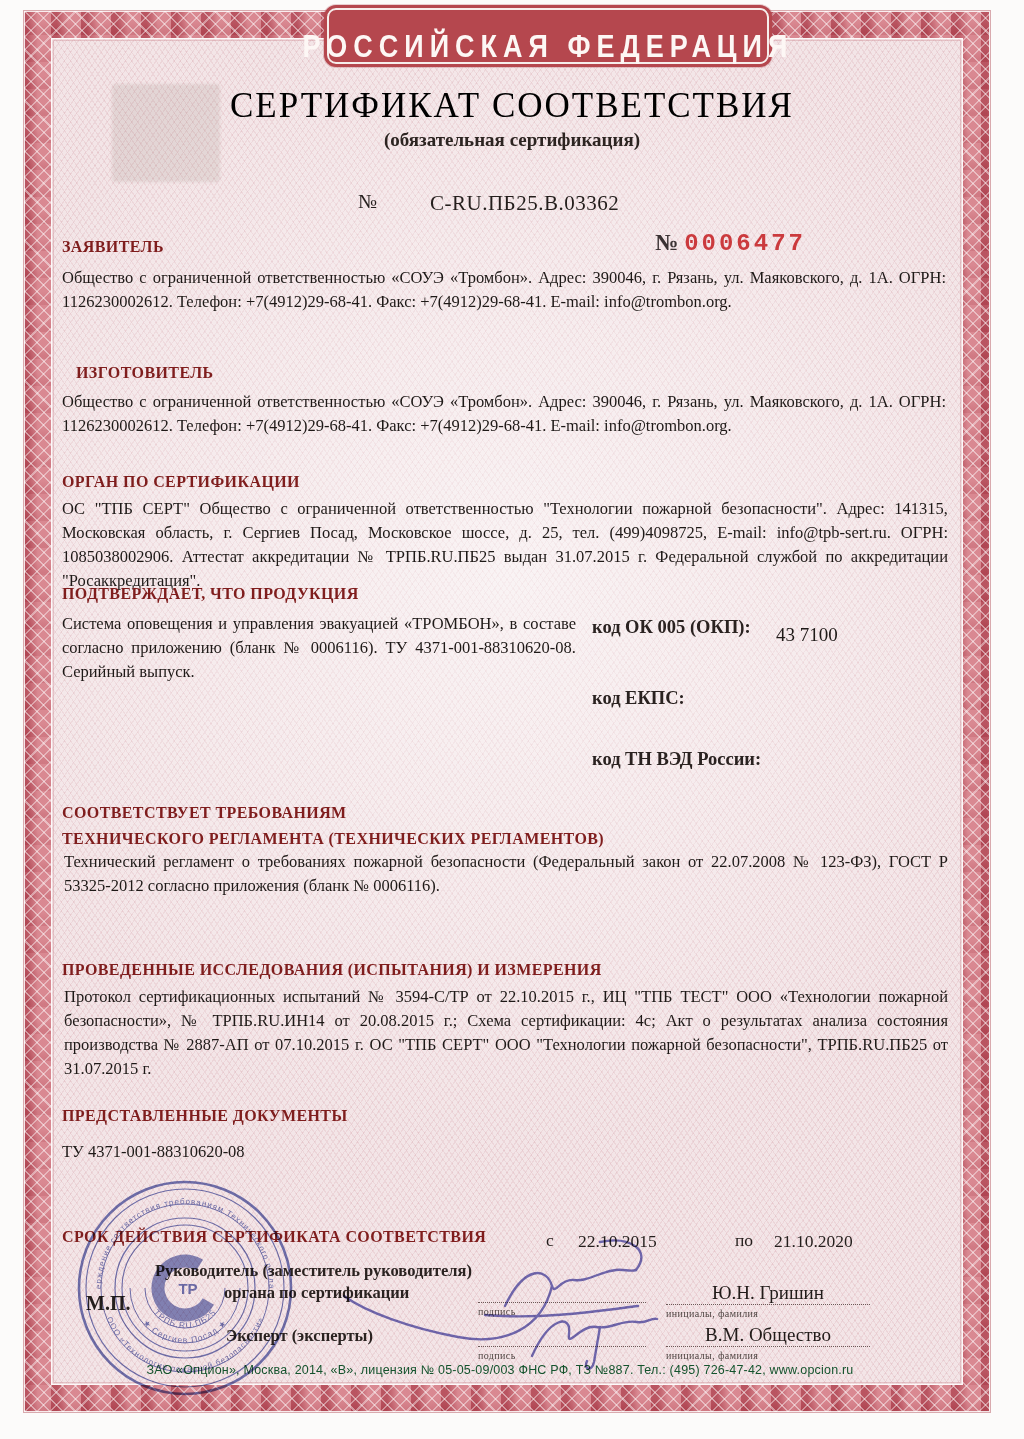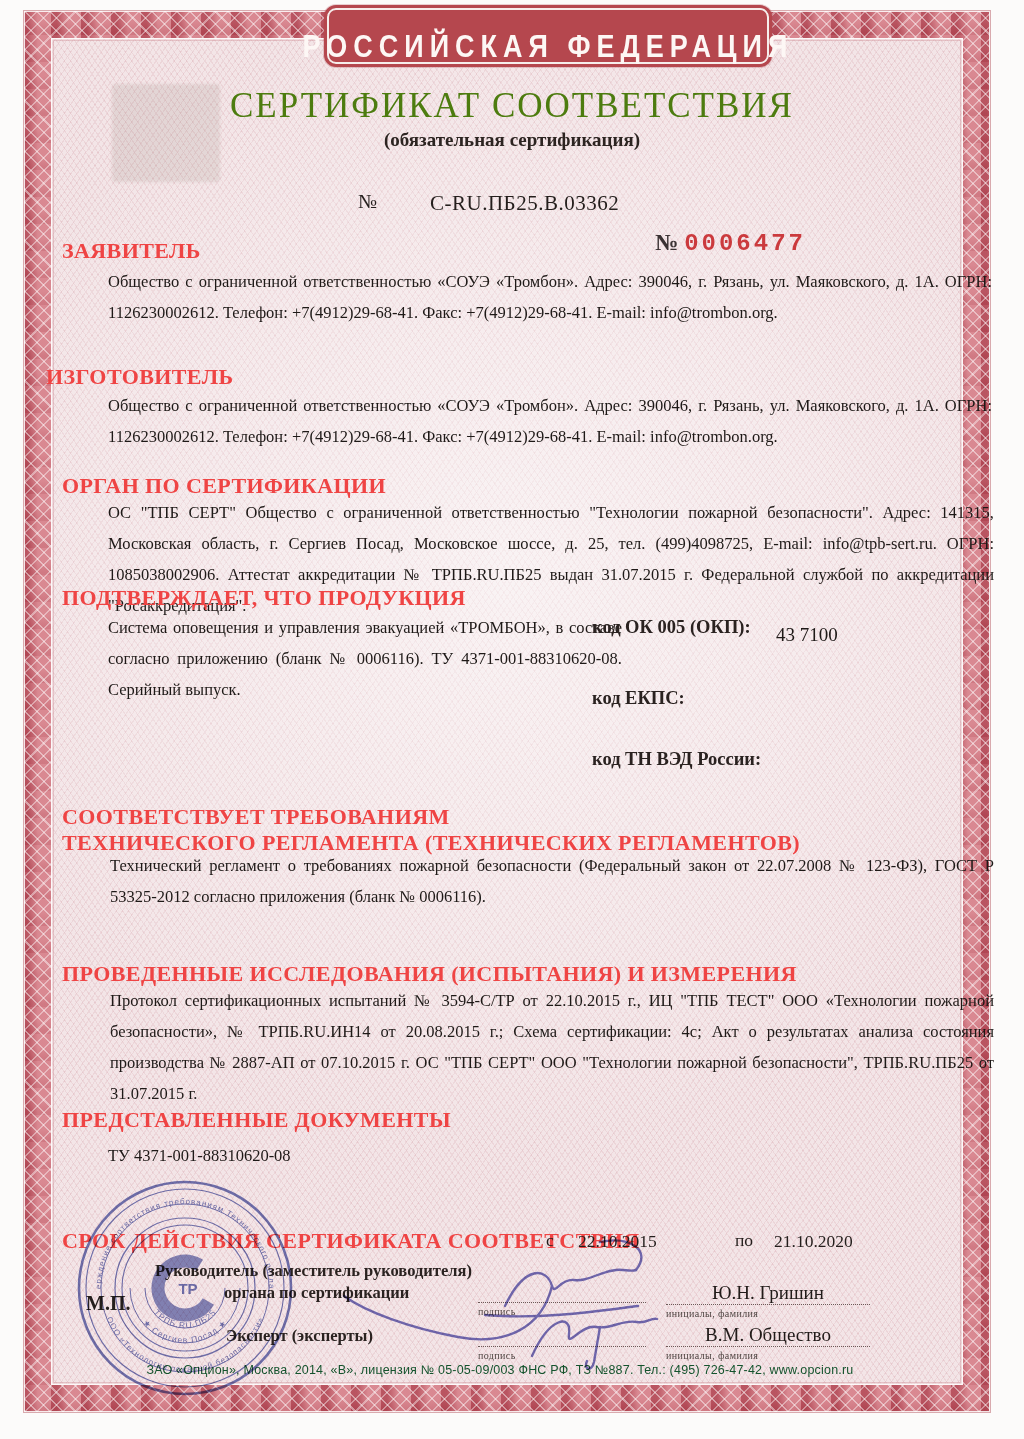--- a/index.html
+++ b/index.html
@@ -41,39 +41,39 @@
     box-shadow:0 0 0 4px rgba(176,70,82,.25);
     margin-left:44px;
   }
   .banner span{
     color:#fdf7f5;font-family:"Liberation Sans","DejaVu Sans",sans-serif;
     font-weight:bold;font-size:27px;letter-spacing:6px;transform:scaleY(1.18);
     white-space:nowrap;
   }
   .title{
     position:absolute;left:0;top:86px;width:100%;text-align:center;
-    font-size:35px;letter-spacing:2px;color:#4d7c0f;
+    font-size:35px;letter-spacing:2px;color:#000000;
   }
   .subtitle{
     position:absolute;left:0;top:129px;width:100%;text-align:center;
     font-size:19px;font-weight:bold;color:#2c2421;
   }
   .certno-label{position:absolute;left:358px;top:190px;font-size:20px;}
   .certno-value{position:absolute;left:430px;top:191px;width:300px;text-align:left;font-size:21px;letter-spacing:.5px;}
   .formno{
     position:absolute;left:655px;top:230px;font-size:23px;white-space:nowrap;
   }
   .formno .num-sign{color:#3a3233;font-weight:bold;margin-right:6px;}
   .formno .digits{
     font-family:"Liberation Mono","DejaVu Sans Mono",monospace;
     font-weight:bold;color:#cb3a3d;letter-spacing:3px;font-size:24px;
   }
   
-  .h{position:absolute;font-weight:bold;font-size:22px;letter-spacing:.4px;color:#ef4444;white-space:nowrap;}
-  .p{position:absolute;font-size:16.5px;line-height:31px;text-align:justify;color:#1e1917;margin-left:46px;}
+  .h{position:absolute;font-weight:bold;font-size:16px;letter-spacing:.4px;color:#7f1d1d;white-space:nowrap;}
+  .p{position:absolute;font-size:16.5px;line-height:24px;text-align:justify;color:#1e1917;}
   .code-label{position:absolute;font-weight:bold;font-size:18.5px;color:#2a2220;white-space:nowrap;}
   .code-value{position:absolute;font-size:19px;color:#1e1917;white-space:nowrap;}
   .validity{position:absolute;font-size:17.5px;white-space:nowrap;}
   .small-cap{font-size:10px;color:#4f4542;letter-spacing:.4px;}
   .sig-line{position:absolute;border-bottom:1.2px dotted #6d5a58;}
   .sig-caption{position:absolute;}
   .role{position:absolute;font-weight:bold;font-size:16.5px;white-space:nowrap;color:#2a2220;}
   .name{position:absolute;font-size:19px;text-align:center;white-space:nowrap;color:#211b19;}
   .mp{position:absolute;left:86px;top:1292px;font-weight:bold;font-size:20px;text-align:right;}
   .footer{
@@ -99,21 +99,21 @@
 <div class="subtitle">(обязательная сертификация)</div>
 <div class="certno-label">№</div>
 <div class="certno-value">C-RU.ПБ25.В.03362</div>
 <div class="formno">
   <span class="num-sign">№</span><span class="digits">0006477</span>
 </div>
 
 <div class="h" style="left:62px;top:238px;">ЗАЯВИТЕЛЬ</div>
 <div class="p" style="left:62px;top:266px;width:884px;">Общество с ограниченной ответственностью «СОУЭ «Тромбон». Адрес: 390046, г. Рязань, ул. Маяковского, д. 1А. ОГРН: 1126230002612. Телефон: +7(4912)29-68-41. Факс: +7(4912)29-68-41. E-mail: info@trombon.org.</div>
 
-<div class="h" style="left:46px;top:364px;">ИЗГОТОВИТЕЛЬ</div>
+<div class="h" style="left:76px;top:364px;">ИЗГОТОВИТЕЛЬ</div>
 <div class="p" style="left:62px;top:390px;width:884px;">Общество с ограниченной ответственностью «СОУЭ «Тромбон». Адрес: 390046, г. Рязань, ул. Маяковского, д. 1А. ОГРН: 1126230002612. Телефон: +7(4912)29-68-41. Факс: +7(4912)29-68-41. E-mail: info@trombon.org.</div>
 
 <div class="h" style="left:62px;top:473px;">ОРГАН ПО СЕРТИФИКАЦИИ</div>
 <div class="p" style="left:62px;top:497px;width:886px;">ОС "ТПБ СЕРТ" Общество с ограниченной ответственностью "Технологии пожарной безопасности". Адрес: 141315, Московская область, г. Сергиев Посад, Московское шоссе, д. 25, тел. (499)4098725, E-mail: info@tpb-sert.ru. ОГРН: 1085038002906. Аттестат аккредитации № ТРПБ.RU.ПБ25 выдан 31.07.2015 г. Федеральной службой по аккредитации "Росаккредитация".</div>
 
 <div class="h" style="left:62px;top:585px;">ПОДТВЕРЖДАЕТ, ЧТО ПРОДУКЦИЯ</div>
 <div class="p" style="left:62px;top:612px;width:514px;">Система оповещения и управления эвакуацией «ТРОМБОН», в составе согласно приложению (бланк № 0006116). ТУ 4371-001-88310620-08. Серийный выпуск.</div>
 <div class="code-label" style="left:592px;top:617px;">код ОК 005 (ОКП):</div>
 <div class="code-value" style="left:776px;top:624px;">43 7100</div>
 <div class="code-label" style="left:592px;top:688px;">код ЕКПС:</div>

